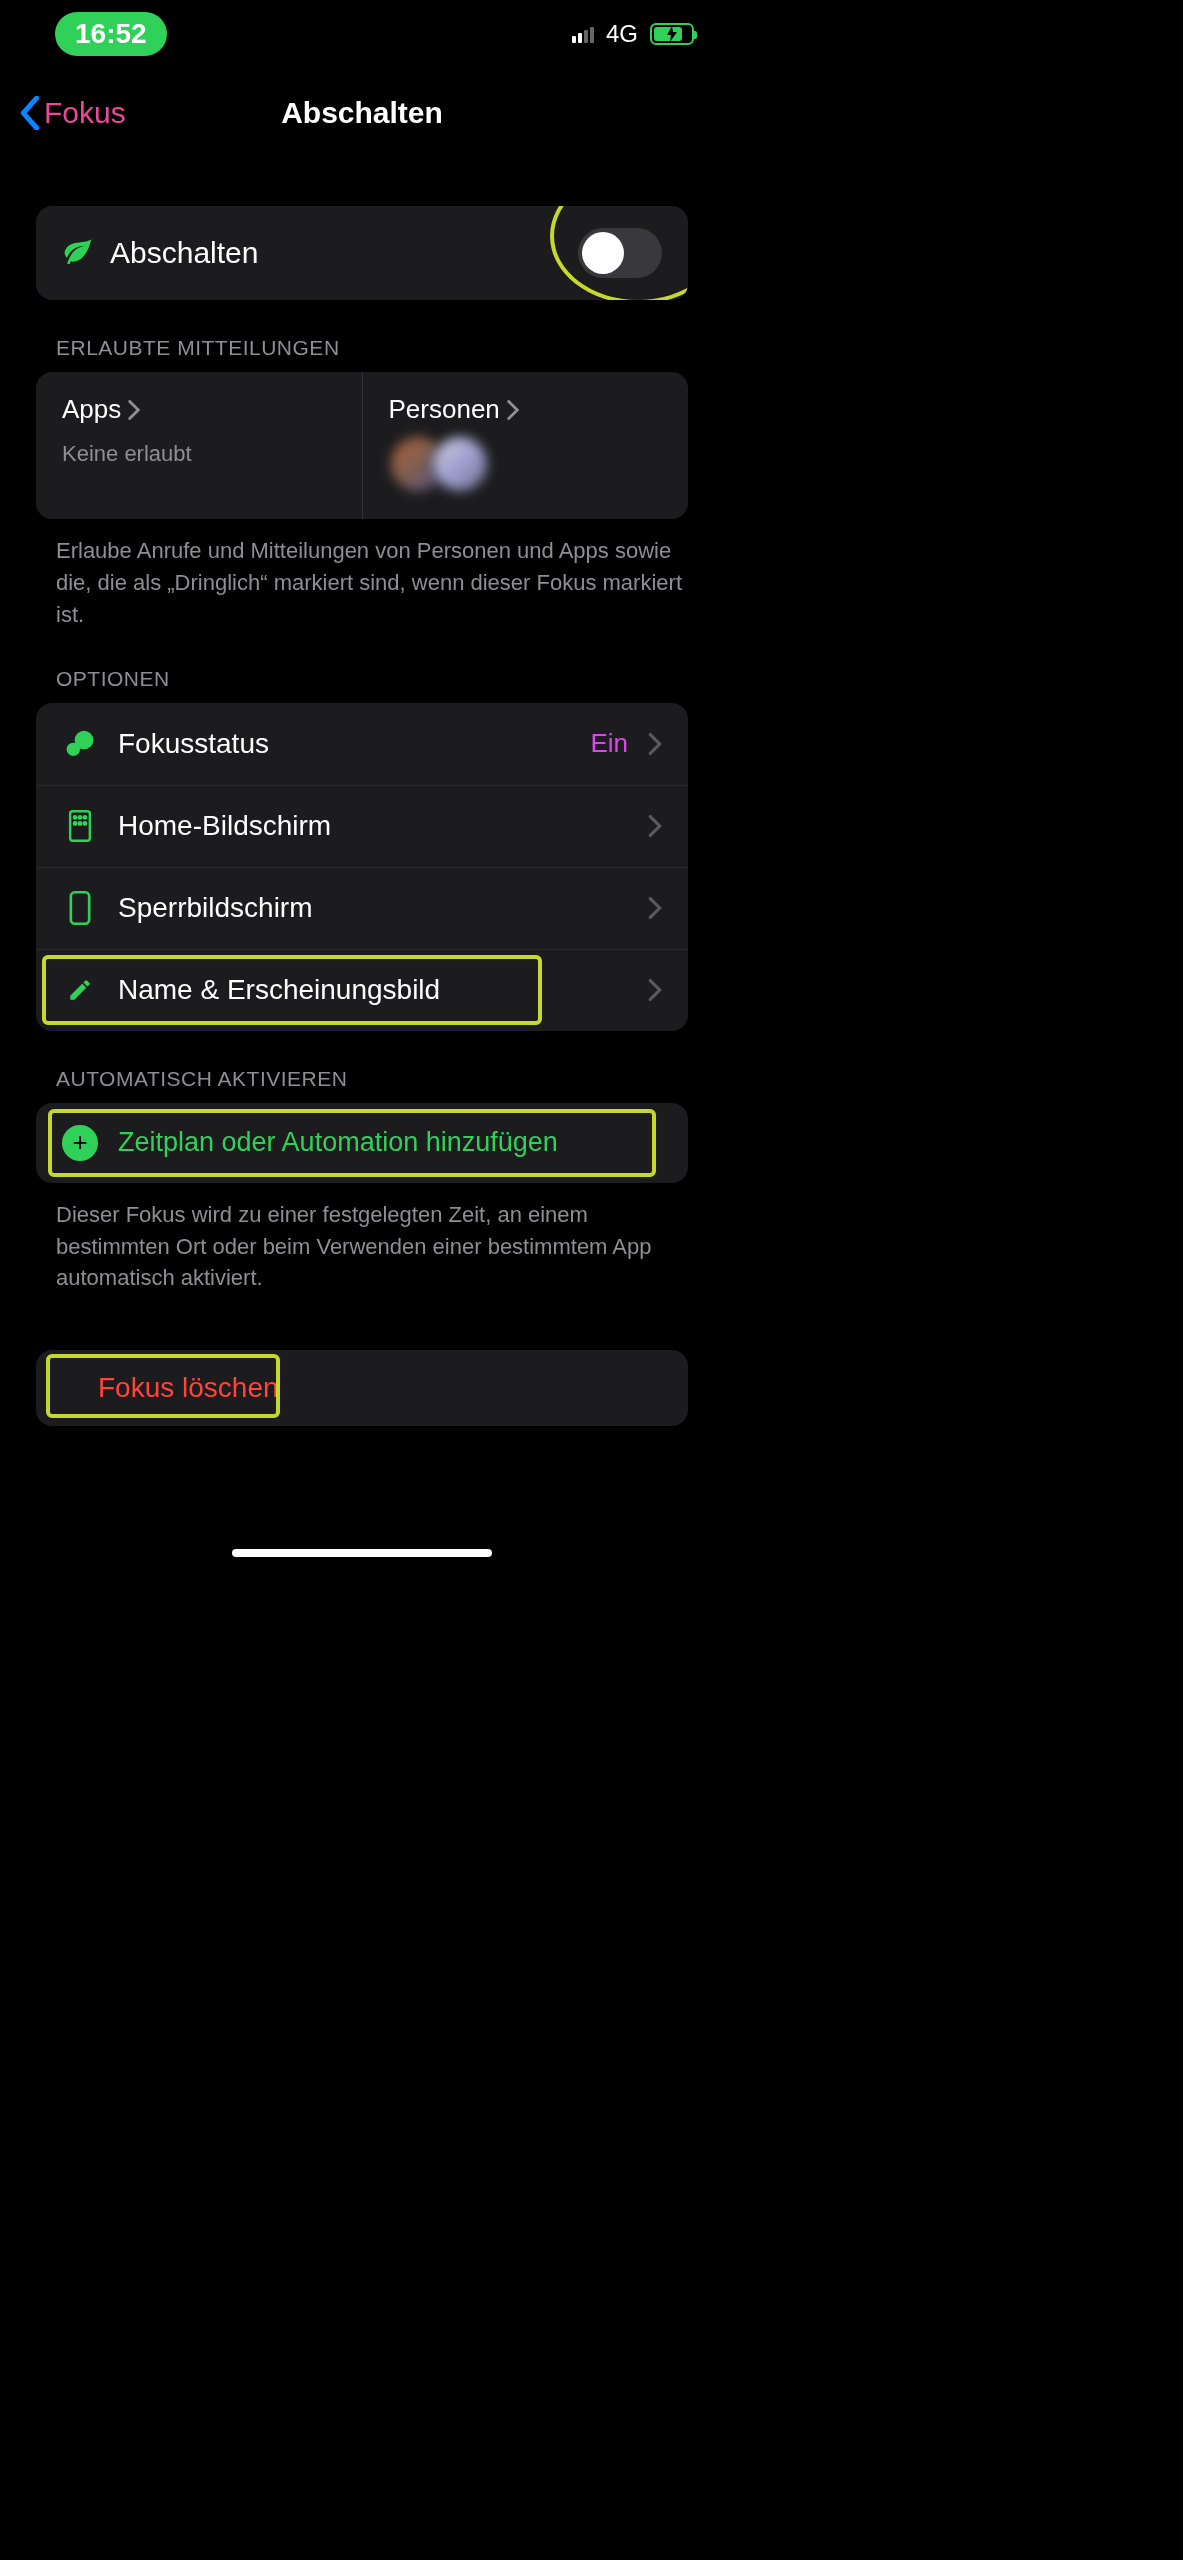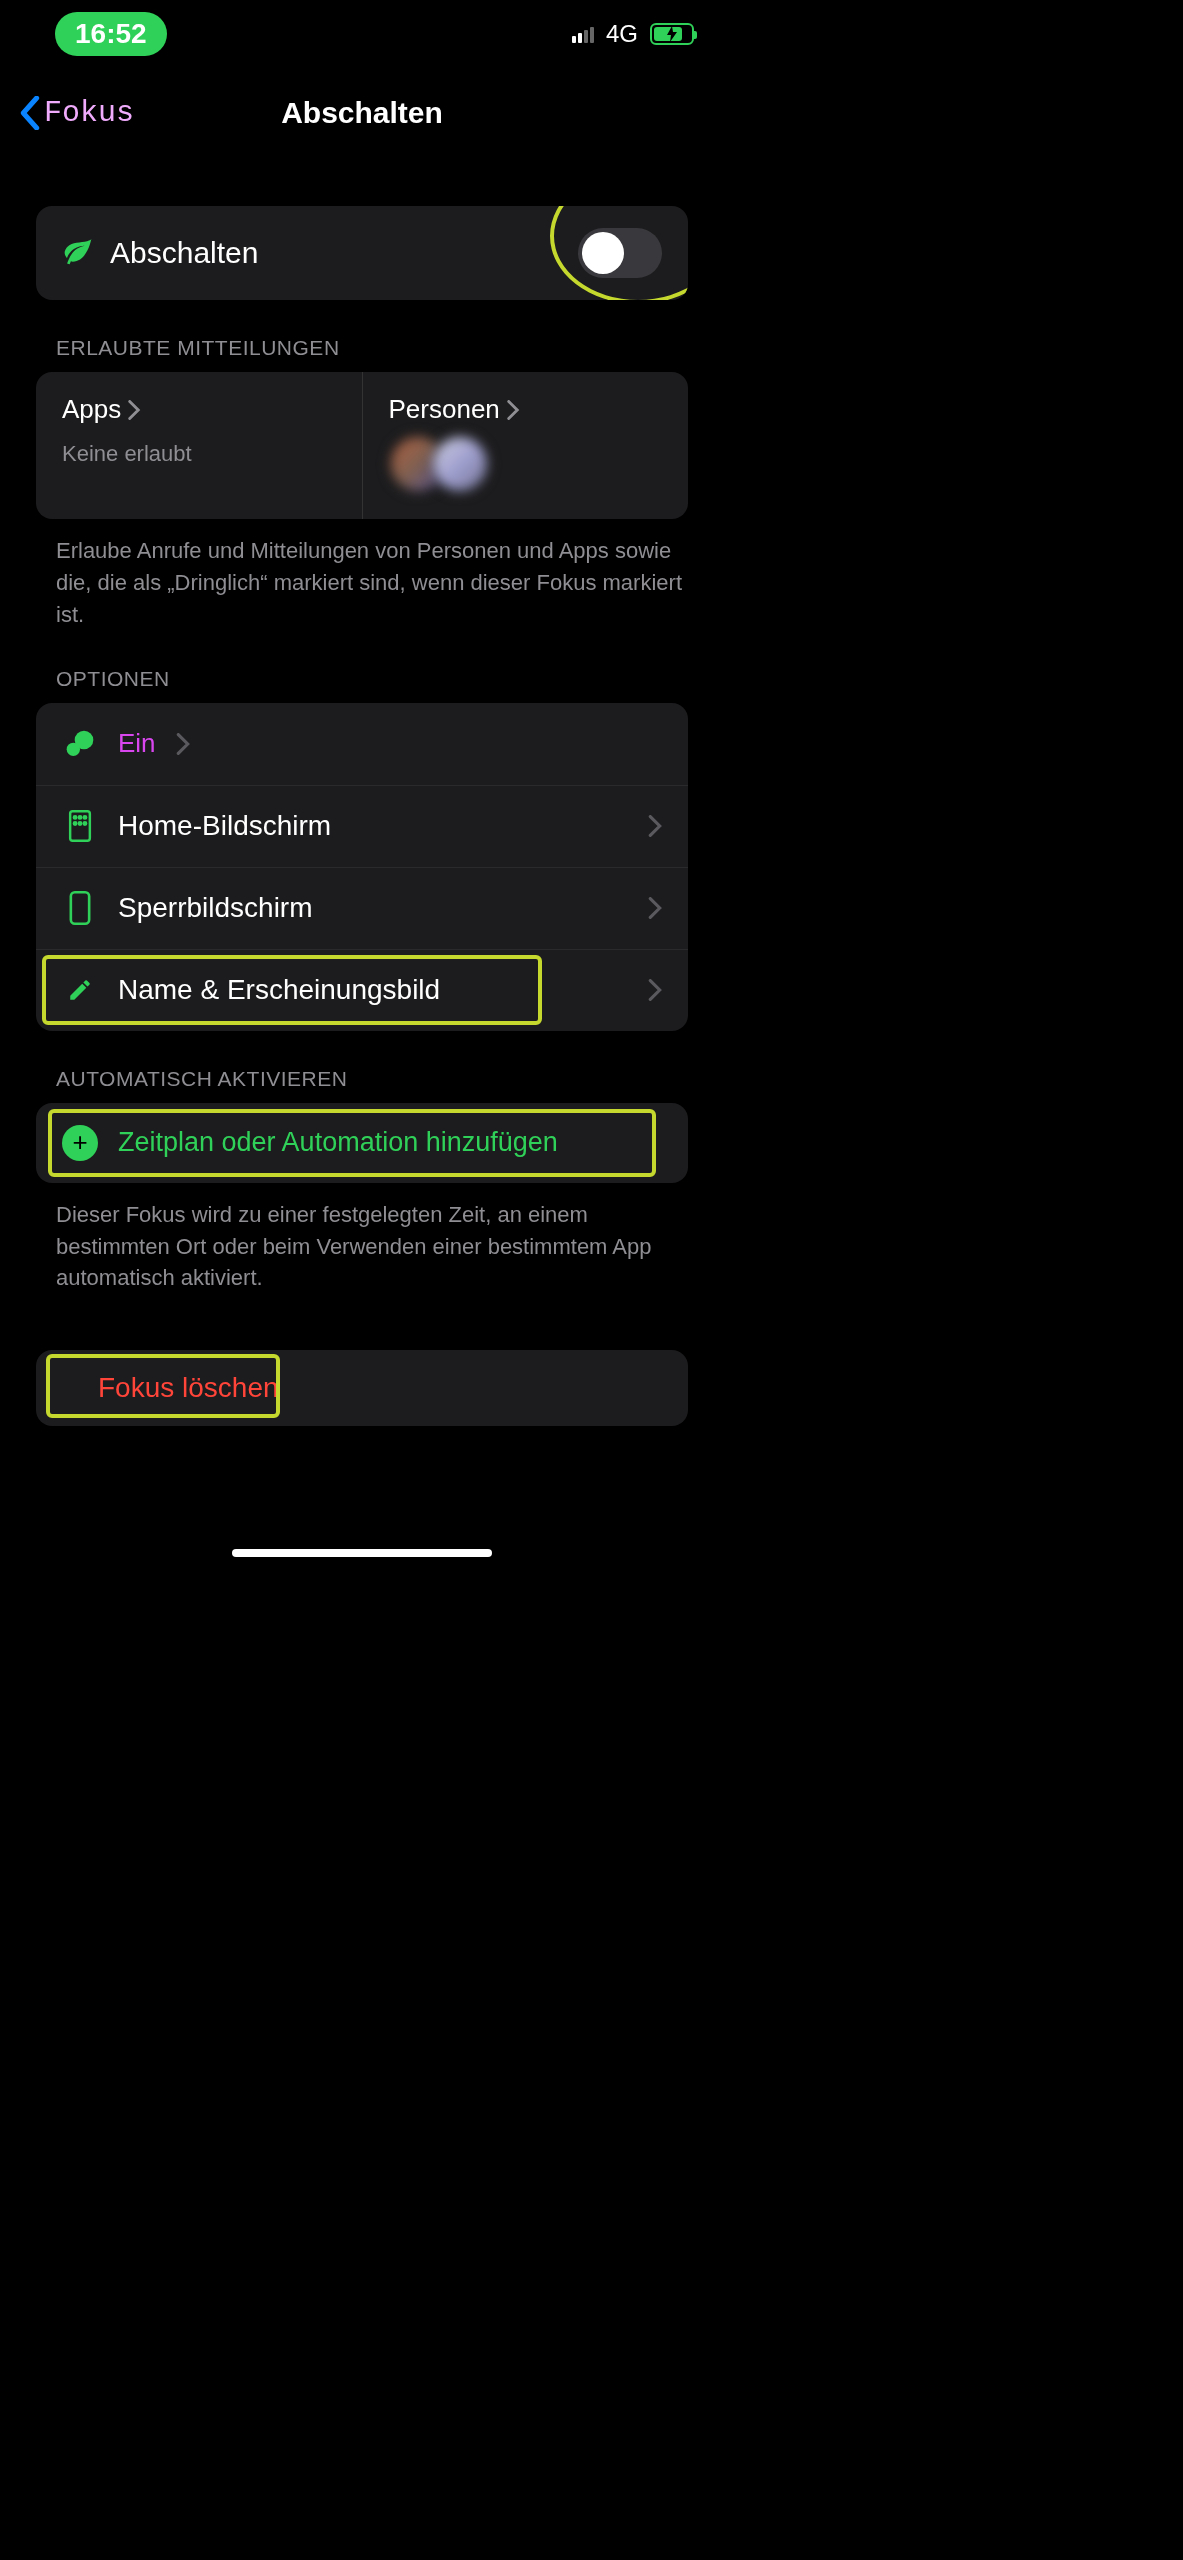--- a/index.html
+++ b/index.html
@@ -59,21 +59,21 @@
   .battery .fill { position:absolute; left:2px; top:2px; bottom:2px; width: 70%; background:#30D158; border-radius:3px; }
   .battery svg { position: relative; z-index: 1; }
 
   
   .nav-header {
     display: flex;
     align-items: center;
     padding: 28px 20px 18px 20px;
     position: relative;
   }
-  .back-btn { display:flex; align-items:flex-start; color:#f0abfc; font-size:30px; gap: 4px; font-family: Liberation Mono, monospace; }
+  .back-btn { display:flex; align-items:flex-start; color:#ec4899; font-size:30px; gap: 4px; }
   .back-btn svg { width: 20px; height: 34px; }
   .nav-title {
     position:absolute; left:0; right:0; text-align:center;
     font-size: 30px; font-weight:600; color:#fff; pointer-events:none;
   }
 
   
   .section { padding: 0 36px; }
   .card {
     background: #1c1c1e;
@@ -271,20 +271,21 @@
 <div class="section-header">OPTIONEN</div>
 <div class="section" style="position:relative;">
   <div class="card">
     <div class="list-row">
       <span class="list-icon">
         <svg width="32" height="32" viewBox="0 0 24 24" fill="#30D158">
             <circle cx="15" cy="9" r="7"></circle>
             <circle cx="7" cy="16" r="5"></circle>
           </svg>
       </span>
+      <span class="list-label">Fokusstatus</span>
       <span class="list-value">Ein</span>
       <svg class="chevron" width="14" height="22" viewBox="0 0 8 14">
           <path d="M1 1 L7 7 L1 13" stroke="currentColor" stroke-width="2" fill="none" stroke-linecap="round"></path>
         </svg>
     </div>
     <div class="list-row">
       <span class="list-icon">
         <svg width="24" height="32" viewBox="0 0 18 26" fill="none" stroke="#30D158" stroke-width="2">
             <rect x="1" y="1" width="16" height="24" rx="2"></rect>
             <circle cx="5" cy="6" r="1" fill="#30D158"></circle>

